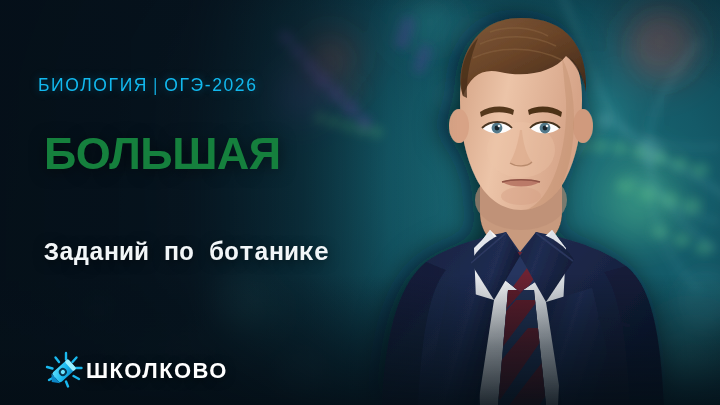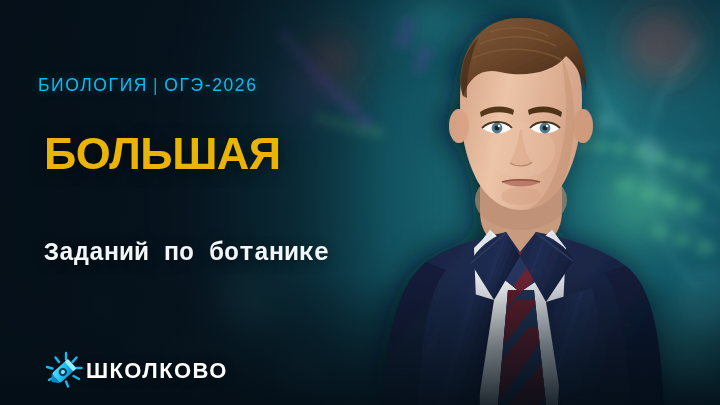--- a/index.html
+++ b/index.html
@@ -51,21 +51,21 @@
     font-size:17.5px; font-weight:400;
     letter-spacing:1.6px;
     color:#12b9ef;
     white-space:nowrap;
     text-shadow:0 0 10px rgba(18,185,239,.35);
   }
   .eyebrow .sep{ color:#12b9ef; opacity:.85; padding:0 5px; font-weight:300; }
 
   .headline{
     position:absolute; top:98px; left:6px;
-    color:#eab308;
+    color:#15803d;
     font-weight:700;
     font-size:45px;
     line-height:47px;
     letter-spacing:-0.5px;
     text-transform:uppercase;
     white-space:nowrap;
     text-shadow:0 2px 16px rgba(0,0,0,.55);
     font-stretch:condensed;
   }
   .headline .l1{ display:block; }

